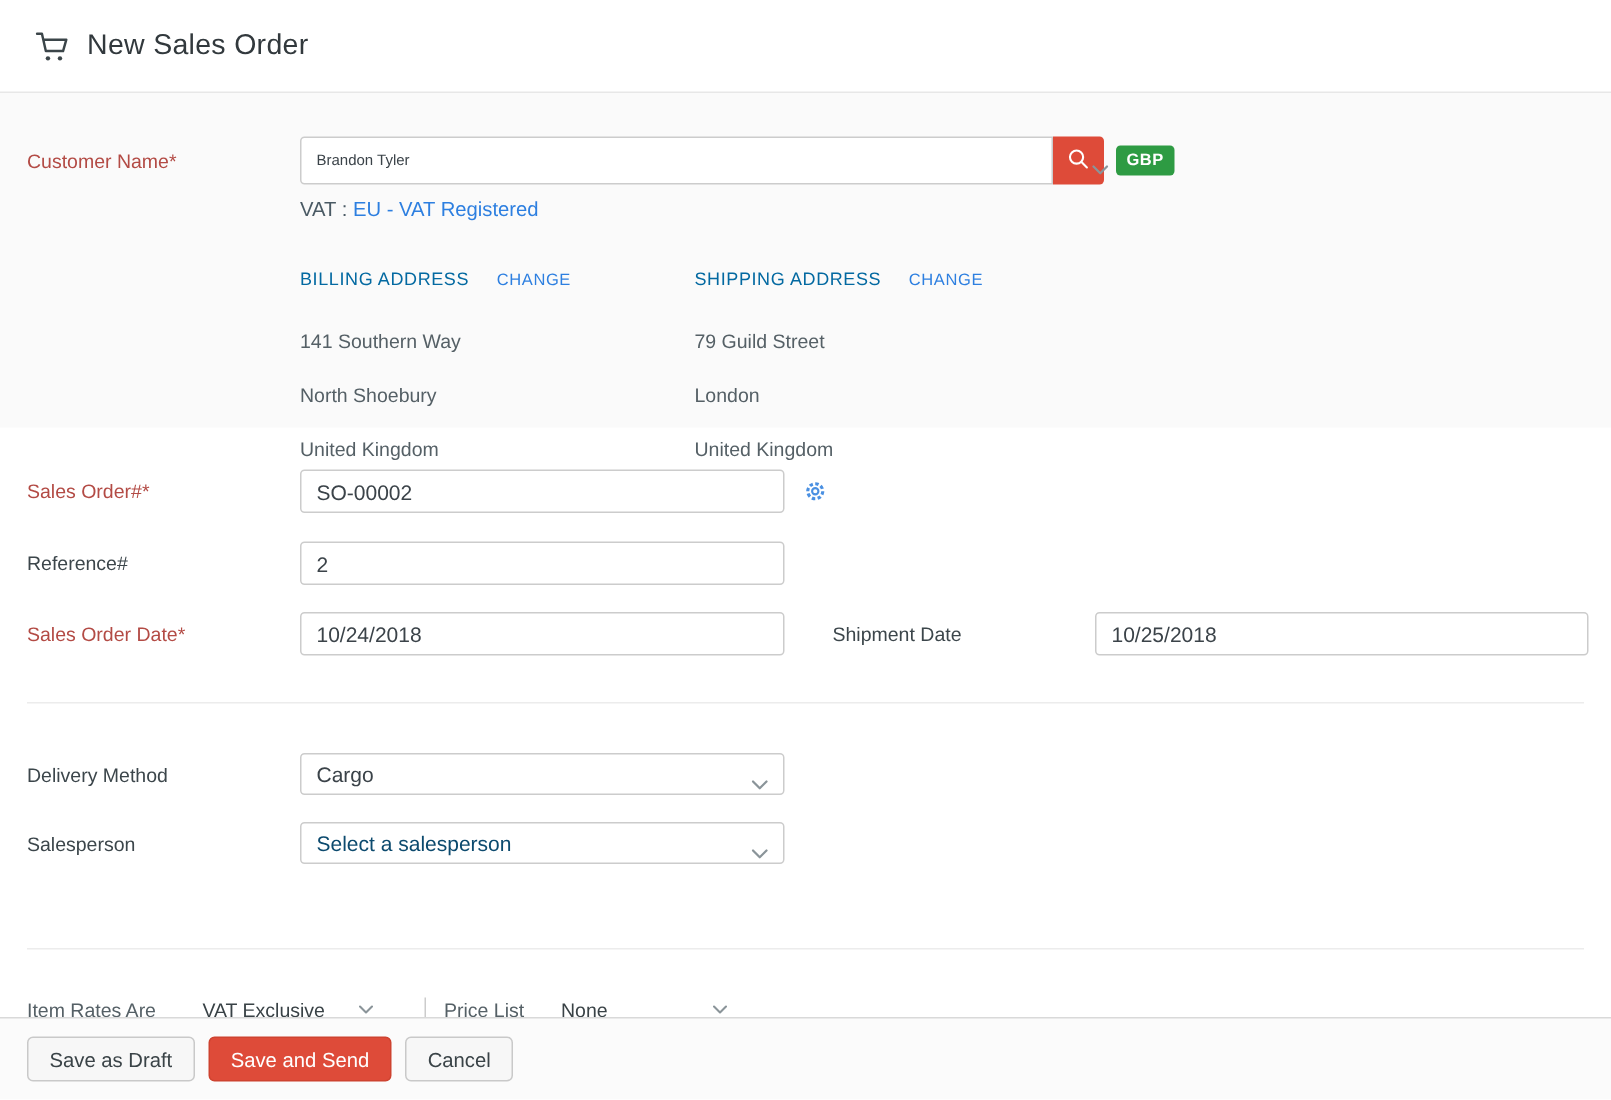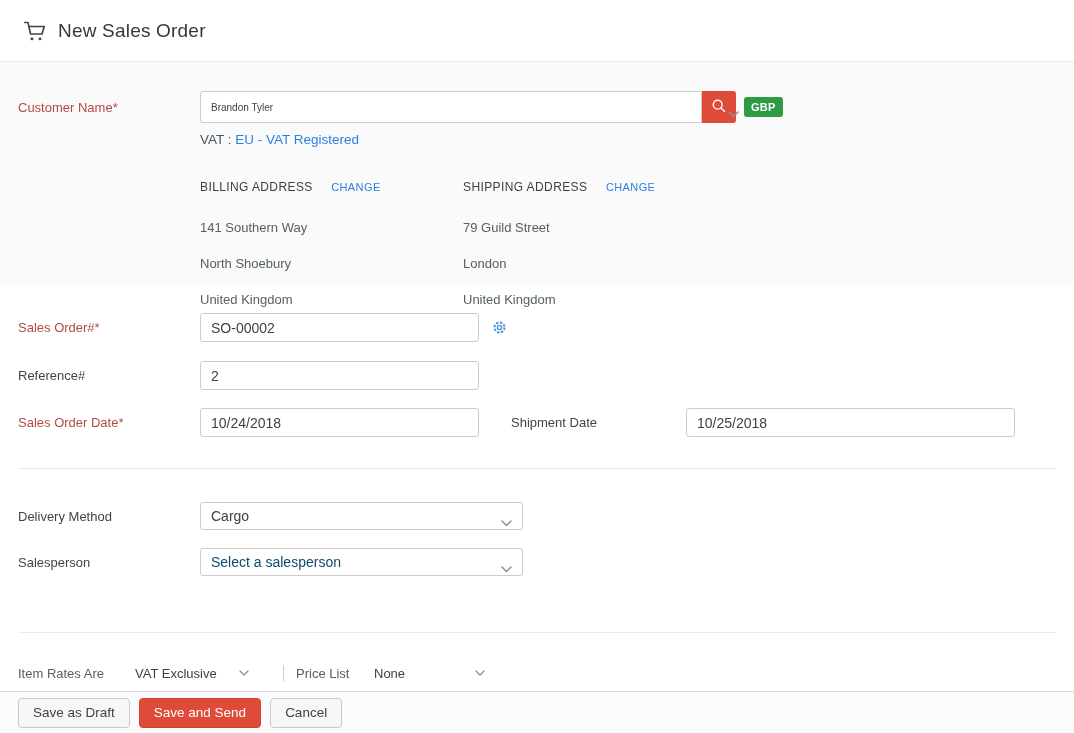--- a/index.html
+++ b/index.html
@@ -29,28 +29,28 @@
   .cur-badge { align-self: center; margin-left: 8px; background: #2e9b43; color: #fff;
     font-size: 11px; font-weight: bold; padding: 4px 7px; border-radius: 3px; letter-spacing: 0.3px; }
 
   .vat-line { margin: 9px 0 0 182px; font-size: 13.5px; }
   .vat-prefix { color: #4a5a64; }
   .vat-link { color: #2d7fe0; cursor: pointer; }
 
   .addr-cols { display: flex; margin: 30px 0 0 182px; }
   .addr-col { width: 263px; }
   .addr-col + .addr-col { width: auto; }
-  .addr-head { font-size: 12px; color: #404040; letter-spacing: 0.4px; display: inline-block; }
+  .addr-head { font-size: 12px; color: #0369a1; letter-spacing: 0.4px; display: inline-block; }
   .change-link { font-size: 11px; color: #2d7fe0; letter-spacing: 0.4px; margin-left: 14px; cursor: pointer; }
   .addr-line { font-size: 13px; color: #556066; line-height: 18px; margin-top: 18px; }
   .addr-line:first-of-type { margin-top: 24px; }
 
   
   .form { padding: 28px 0 0 18px; }
-  .txt-input { width: 279px; height: 29px; border: 1px solid #ccc; border-radius: 3px;
+  .txt-input { width: 323px; height: 29px; border: 1px solid #ccc; border-radius: 3px;
     padding: 0 10px; font-size: 14px; color: #3b4349; background: #fff; outline: none;
     font-family: "Liberation Sans", sans-serif; }
   .row-so { margin-bottom: 19px; }
   .row-ref { margin-bottom: 18px; }
   .gear { margin-left: 13px; display: inline-flex; cursor: pointer; }
   .lbl2 { width: 175px; margin-left: 32px; font-size: 13px; color: #3c464b; flex-shrink: 0; }
   .txt-input.wide { width: 329px; }
   .divider { height: 1px; background: #ececec; margin: 31px 18px 0 0; }
   .divider.d2 { margin-top: 56px; }
   .row-dm { margin-top: 33px; margin-bottom: 18px; }
@@ -63,21 +63,21 @@
   .ir-row { display: flex; align-items: center; margin-top: 31px; font-size: 13px; height: 18px; }
   .ir-label { color: #556066; width: 117px; }
   .ir-value { color: #394246; display: inline-flex; align-items: center; cursor: pointer; }
   .ir-value svg { margin-left: 22px; }
   .ir-group1 { width: 265px; display: flex; align-items: center; }
   .ir-sep { width: 1px; height: 16px; background: #ccc; margin-right: 12px; }
   .ir-pl-label { color: #556066; width: 78px; }
   .ir-value.pl svg { margin-left: 70px; }
 
   
-  .ftr { position: absolute; left: 0; right: 0; bottom: 0; height: 42px; background: #fbfbfb;
+  .ftr { position: absolute; left: 0; right: 0; bottom: 0; height: 55px; background: #fbfbfb;
     border-top: 1px solid #d9d9d9; display: flex; align-items: center; padding-left: 18px; gap: 9px; }
   .btn { height: 30px; padding: 0 14px; border-radius: 4px; font-size: 13.5px; cursor: pointer;
     font-family: "Liberation Sans", sans-serif; }
   .btn.secondary { background: #f7f7f7; border: 1px solid #c9c9c9; color: #3a4347; }
   .btn.primary { background: #de4b39; border: 1px solid #ce4330; color: #fff; }
 </style>
 </head>
 <body>
 
 <div class="page">

